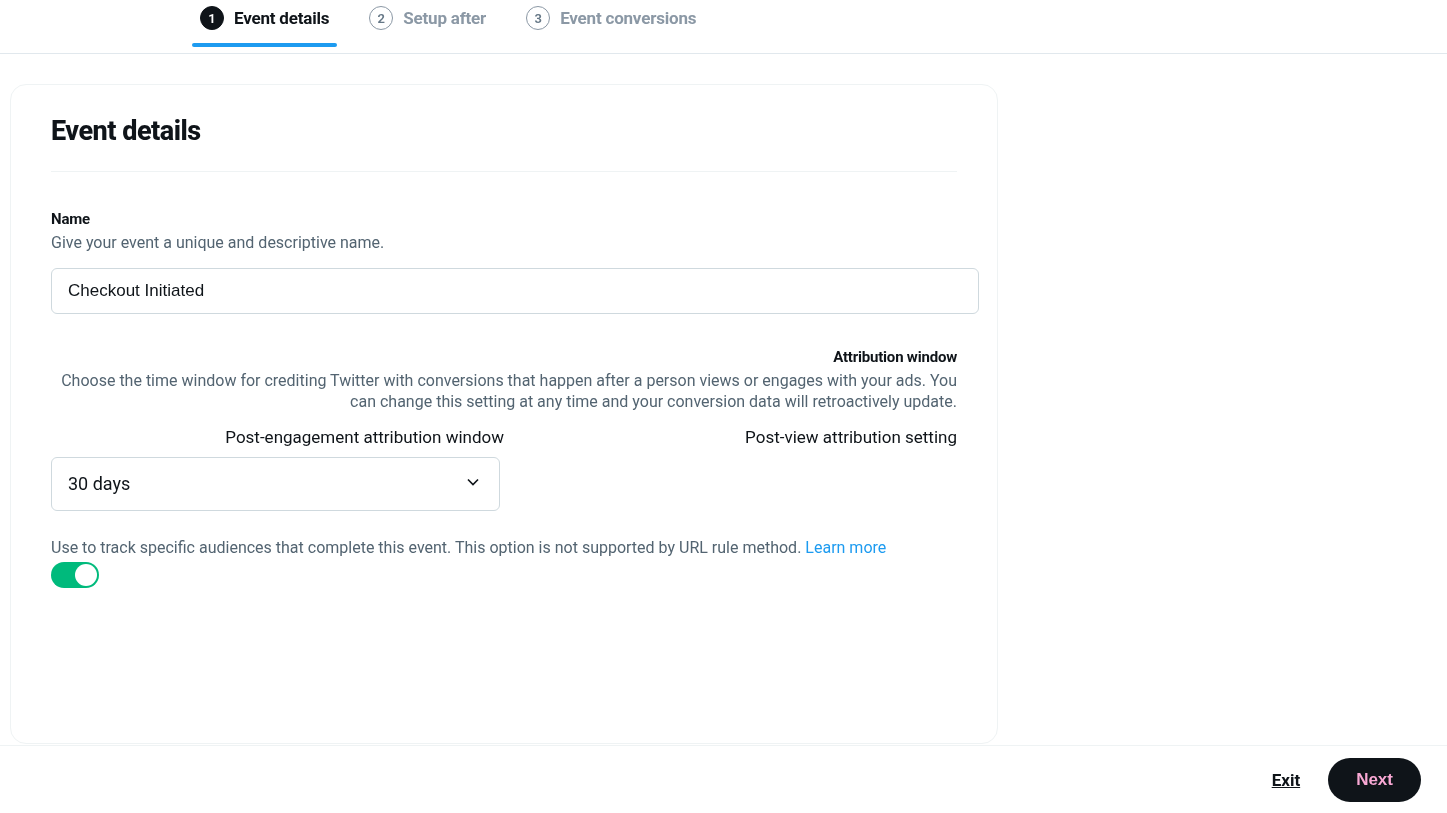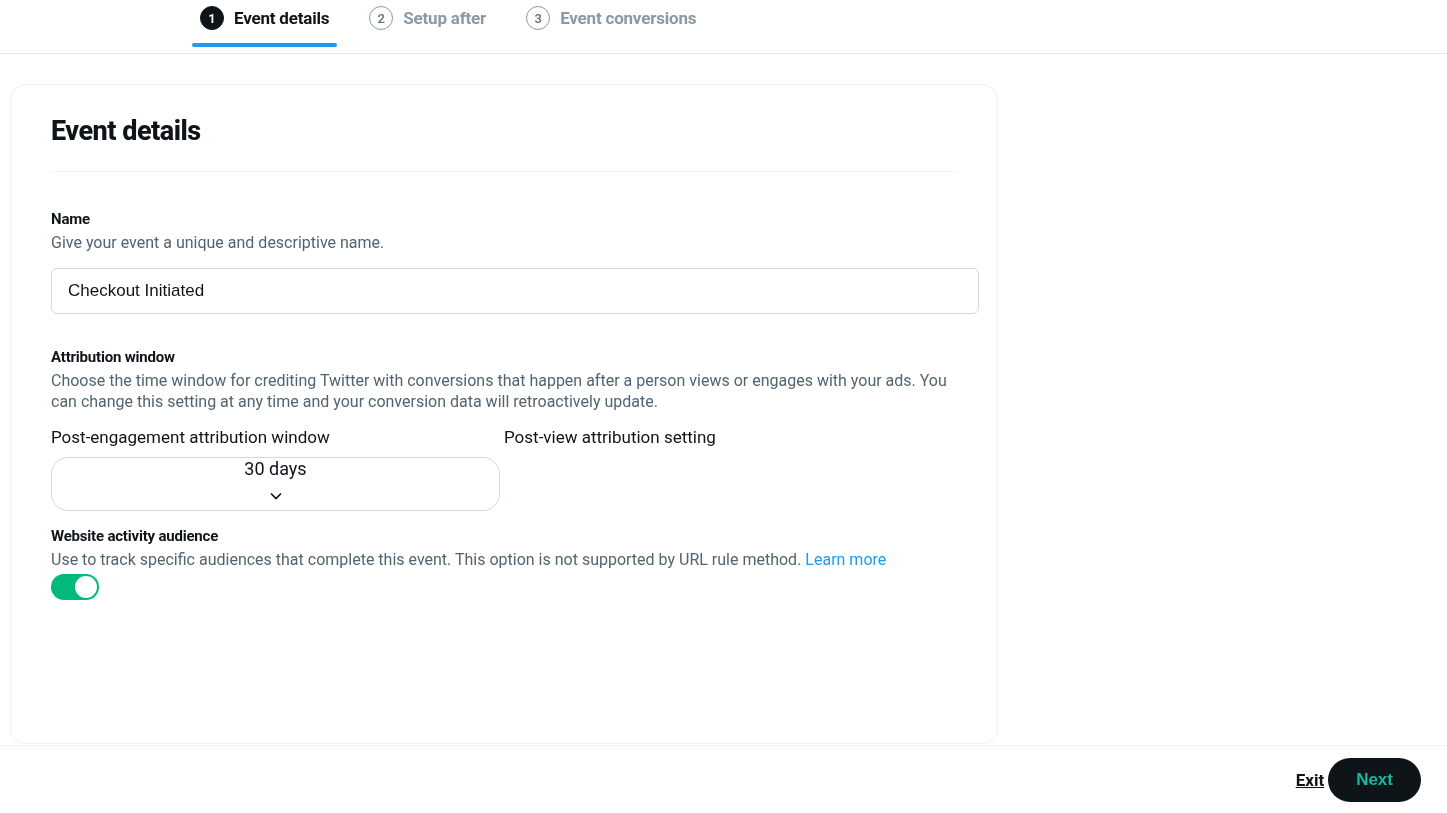--- a/index.html
+++ b/index.html
@@ -20,32 +20,32 @@
 
     .field-block { margin-bottom: 34px; }
     .field-label { font-size: 15px; font-weight: 700; color: #0f1419; margin-bottom: 4px; letter-spacing: -0.2px; }
     .field-desc { font-size: 16px; color: #536471; margin-bottom: 14px; line-height: 1.35; }
     .text-input { width: 928px; height: 46px; border: 1px solid #cfd9de; border-radius: 6px; padding: 0 16px; font-size: 17px; color: #0f1419; outline: none; }
     .select-box { width: 928px; height: 54px; border: 1px solid #e9edef; background: #f7f9f9; border-radius: 6px; padding: 0 18px; display: flex; align-items: center; justify-content: space-between; cursor: pointer; }
     .select-box span { font-size: 18px; color: #536471; }
     .row { display: flex; margin-top: 6px; }
     .col { flex: 1; }
     .sub-label { font-size: 17px; font-weight: 400; color: #0f1419; margin-bottom: 10px; }
-    .select-sm { height: 54px; border: 1px solid #cfd9de; border-radius: 17px; padding: 0 16px; display: flex; align-items: center; justify-content: space-between; cursor: pointer; width: 449px; flex-direction: column; }
+    .select-sm { height: 54px; border: 1px solid #cfd9de; border-radius: 6px; padding: 0 16px; display: flex; align-items: center; justify-content: space-between; cursor: pointer; width: 449px; }
     .select-sm span { font-size: 18px; color: #0f1419; }
     .chevron svg { width: 20px; height: 20px; }
 
     .learn-link { color: #1d9bf0; text-decoration: none; cursor: pointer; }
     .toggle-row { display: flex; align-items: center; gap: 12px; margin-top: 4px; }
     .toggle { width: 48px; height: 26px; background: #00ba7c; border-radius: 999px; position: relative; cursor: pointer; }
     .toggle .knob { position: absolute; right: 2px; top: 2px; width: 22px; height: 22px; background: #fff; border-radius: 50%; }
 
-    .footer { position: absolute; bottom: 0; left: 0; right: 0; height: 68px; border-top: 1px solid #eff3f4; display: flex; align-items: center; justify-content: flex-end; padding-right: 26px; gap: 4px; background: #fff; }
+    .footer { position: absolute; bottom: 0; left: 0; right: 0; height: 68px; border-top: 1px solid #eff3f4; display: flex; align-items: center; justify-content: flex-end; padding-right: 26px; gap: 28px; background: #fff; }
     .exit-link { font-size: 17px; font-weight: 700; color: #0f1419; text-decoration: underline; cursor: pointer; }
-    .next-btn { background: #0f1419; color: #14b8a6; border: none; border-radius: 999px; padding: 12px 28px; font-size: 17px; font-weight: 700; cursor: pointer; }
+    .next-btn { background: #0f1419; color: #f9a8d4; border: none; border-radius: 999px; padding: 12px 28px; font-size: 17px; font-weight: 700; cursor: pointer; }
   </style>
 </head>
 <body>
 
 <div class="stepper">
   <div class="step active">
     <div class="step-num active">1</div>
     <div class="step-label active">Event details</div>
     <div class="underline"></div>
   </div>
@@ -63,21 +63,21 @@
   <h1>Event details</h1>
   <hr>
 
   <div class="field-block">
     <div class="field-label">Name</div>
     <div class="field-desc">Give your event a unique and descriptive name.</div>
     <input class="text-input" value="Checkout Initiated" style="">
   </div>
 
 
-  <div class="field-block" style="margin-bottom:16px;">
+  <div class="field-block" style="margin-bottom:26px;text-align:right;">
     <div class="field-label">Attribution window</div>
     <div class="field-desc">Choose the time window for crediting Twitter with conversions that happen after a person views or engages with your ads. You can change this setting at any time and your conversion data will retroactively update.</div>
     <div class="row">
       <div class="col">
         <div class="sub-label">Post-engagement attribution window</div>
         <div class="select-sm">
           <span>30 days</span>
           <span class="chevron">
             <svg viewBox="0 0 24 24" fill="none" stroke="#0f1419" stroke-width="2">
                 <polyline points="6 9 12 15 18 9"></polyline>
@@ -85,21 +85,20 @@
           </span>
         </div>
       </div>
       <div class="col">
         <div class="sub-label">Post-view attribution setting</div>
       </div>
     </div>
   </div>
 
   <div class="field-block" style="margin-bottom:0;">
-    <div class="field-label">Website activity audience</div>
     <div class="field-desc" style="margin-bottom:4px;">
       <span>Use to track specific audiences that complete this event. This option is not supported by URL rule method. </span><a class="learn-link">Learn more</a>
     </div>
     <div class="toggle-row">
       <div class="toggle">
 
         <div class="knob"></div>
       </div>
 
     </div>

